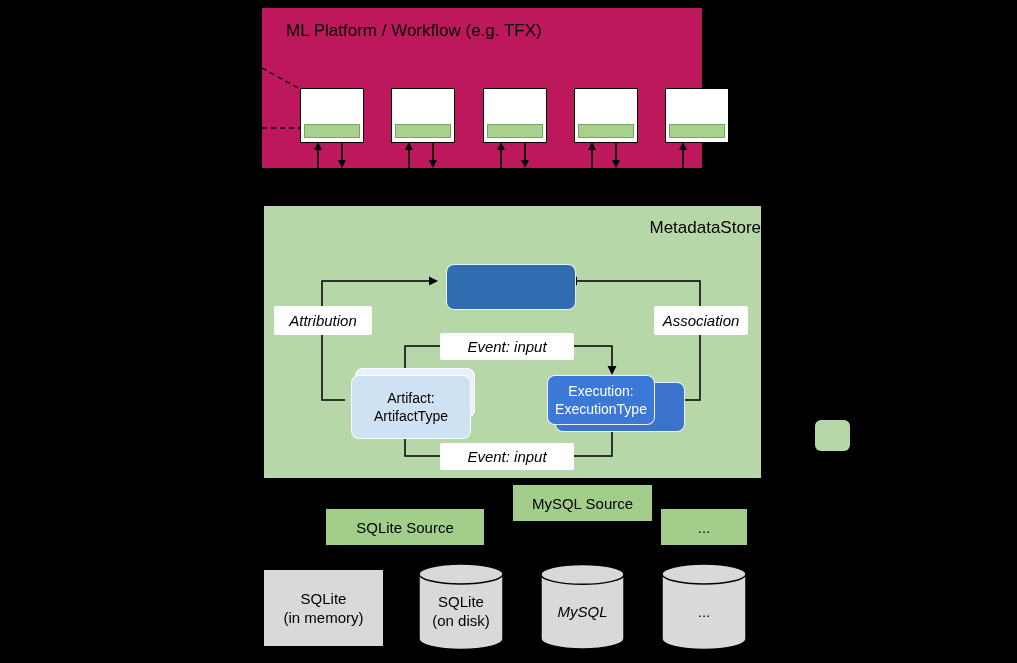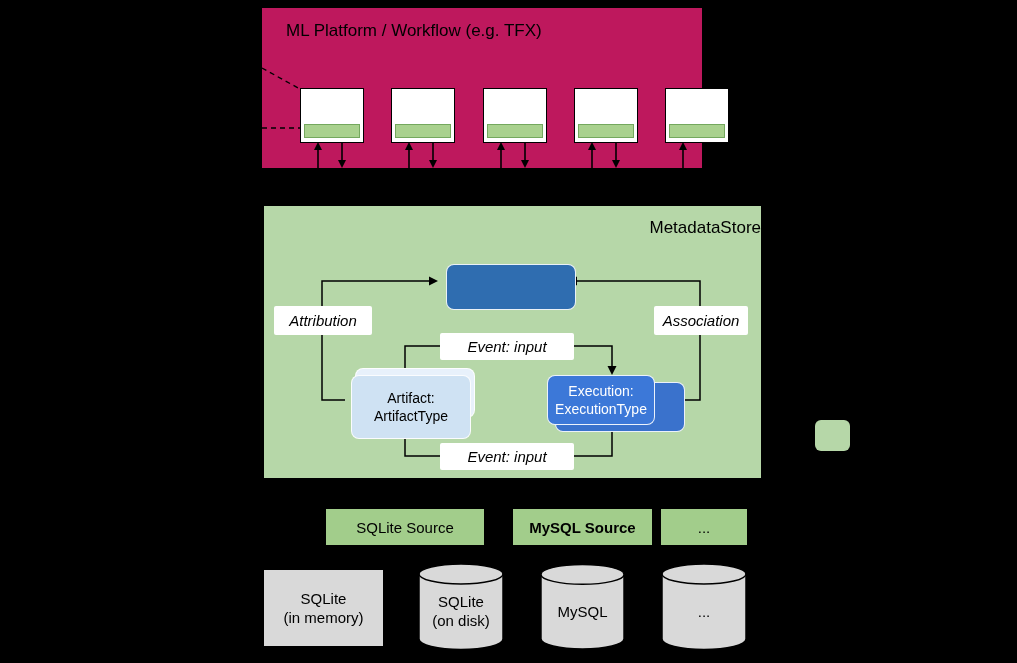--- a/index.html
+++ b/index.html
@@ -43,30 +43,30 @@
   .art-front { left:81px;  top:169px; width:120px; height:64px; background:#cfe2f3; color:#000;margin-left:6px; }
   .exe-back  { left:291px; top:176px; width:130px; height:50px; background:#3a72cc; }
   .exe-front { left:283px; top:169px; width:108px; height:50px; background:#3c78d8; color:#fff; }
 
   
   .legend-swatch { position:absolute; left:815px; top:420px; width:35px; height:31px; background:#b6d7a8; border-radius:6px; }
 
   
   .chip { position:absolute; height:36px; background:#a2cd8b; display:flex; align-items:center; justify-content:center; font-size:15px; }
   .chip-sqlite { left:326px; top:509px; width:158px; }
-  .chip-mysql  { left:513px; top:509px; width:139px;font-weight:bold; }
+  .chip-mysql  { left:513px; top:485px; width:139px; }
   .chip-other  { left:661px; top:509px; width:86px; }
 
   
   .backend-box { position:absolute; left:264px; top:570px; width:119px; height:76px; background:#d9d9d9;
                  display:flex; align-items:center; justify-content:center; text-align:center;
                  font-size:15px; white-space:pre-line; line-height:1.3; }
   .cylinder { position:absolute; width:86px; height:88px; }
   .cyl-1 { left:418px; top:563px; }
-  .cyl-2 { left:540px; top:563px; width:85px; }
+  .cyl-2 { left:540px; top:563px; width:85px;font-style:italic; }
   .cyl-3 { left:661px; top:563px; }
   .cylinder svg { position:absolute; left:0; top:0; width:100%; height:100%; }
   .cyl-label { position:absolute; left:0; right:0; top:14px; bottom:4px;
                display:flex; align-items:center; justify-content:center; text-align:center;
                font-size:15px; white-space:pre-line; line-height:1.25; }
 </style>
 </head>
 <body>
 
 <div id="canvas">

